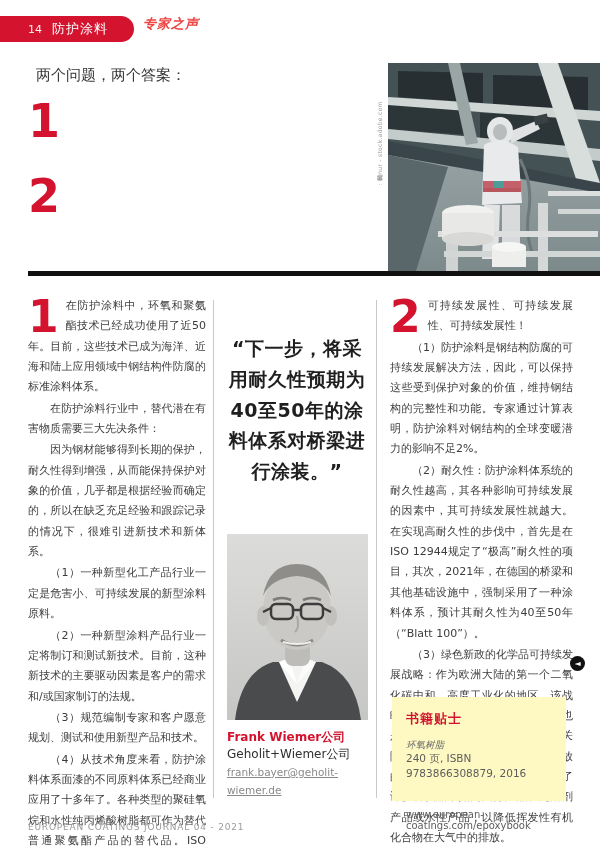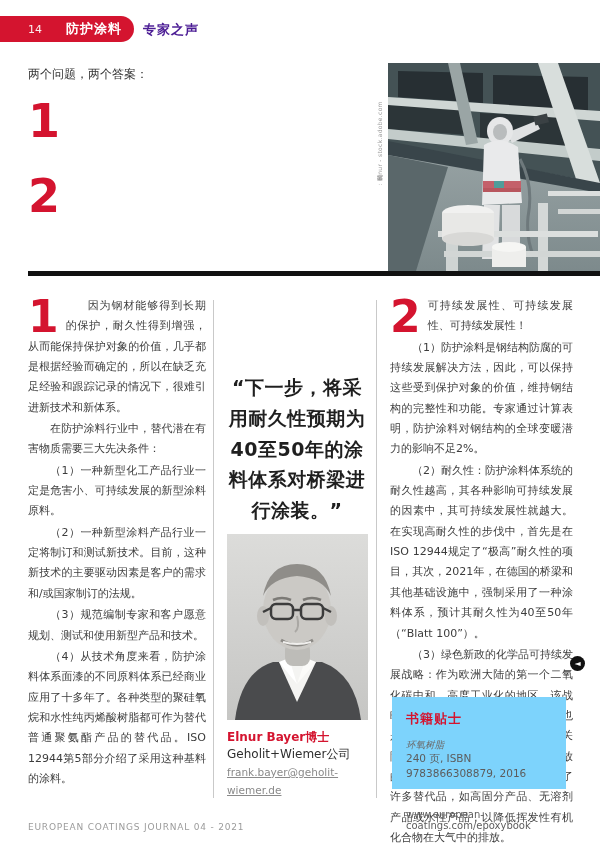--- a/index.html
+++ b/index.html
@@ -6,30 +6,30 @@
   html,body { background:#fff; }
   .page {
     position:relative; width:600px; height:849px; background:#ffffff;
     font-family:"DejaVu Sans","Liberation Sans",sans-serif; overflow:hidden;
     color:#3c3c3c;
   }
   
   .banner {
     position:absolute; left:0; top:16px; height:26px; width:134px;
     background:#d4142f; border-radius:0 13px 13px 0;
-    display:flex; align-items:center; gap:24px; padding-left:28px;
+    display:flex; align-items:center; gap:10px; padding-left:28px;
   }
   .banner .pagenum { color:#ffffff; font-size:11px; font-weight:400; opacity:.92; }
-  .banner .section { color:#ffffff; font-size:13px; font-weight:bold; letter-spacing:1px; }
+  .banner .section { color:#ffffff; font-size:13px; font-weight:normal; letter-spacing:1px; }
   .subsection {
-    position:absolute; left:143px; top:21px; color:#4c1d95;
-    font-size:13px; font-weight:bold; letter-spacing:1px;
-  }
-  
-  .intro { position:absolute; left:28px; top:66px; font-size:12px; color:#333; }
+    position:absolute; left:143px; top:15px; color:#ef4444;
+    font-size:13px; font-weight:bold; letter-spacing:1px;font-style:italic;
+  }
+  
+  .intro { position:absolute; left:36px; top:66px; font-size:15px; color:#333; }
   .question { position:absolute; left:28px; display:flex; gap:10px; width:345px; }
   .q1 { top:98px; } .q2 { top:173px; }
   .qnum {
     color:#d4142f; font-size:46px; font-weight:bold; line-height:1;
     width:32px; flex:0 0 32px; font-family:"DejaVu Sans",sans-serif;
   }
   .qtext { font-size:17px; font-weight:bold; color:#1b1b1b; line-height:1.45; letter-spacing:.5px; }
   
   .hero { position:absolute; left:388px; top:63px; width:212px; height:208px; overflow:hidden; }
   .hero svg { display:block; }
@@ -52,37 +52,37 @@
     float:left; color:#d4142f; font-size:44px; font-weight:bold;
     line-height:.82; margin:3px 7px 0 0;
   }
   .end-mark {
     position:absolute; left:570px; top:656px; width:15px; height:15px;
     border-radius:50%; background:#111; color:#fff; display:flex;
     align-items:center; justify-content:center; font-size:8px; line-height:1;
   }
   
   .quote {
-    position:absolute; left:224px; top:372px; width:146px;
+    position:absolute; left:224px; top:333px; width:146px;
     font-size:19px; font-weight:bold; color:#1f1f1f; line-height:1.62;
     text-align:center; letter-spacing:.5px;
   }
   .portrait { position:absolute; left:227px; top:534px; width:141px; height:186px; overflow:hidden; }
   .author { position:absolute; left:227px; top:729px; width:148px; }
   .author .name { color:#d4142f; font-weight:bold; font-size:12px; line-height:1.45; }
   .author .company { color:#2e2e2e; font-weight:normal; font-size:12px; line-height:1.45; }
   .author .role { color:#3c3c3c; font-size:11.5px; line-height:1.5; }
   .author .email {
     color:#8a8a8a; font-size:10.5px; line-height:1.7;
     text-decoration:underline; display:inline-block; cursor:pointer;
   }
   
   .bookbox {
-    position:absolute; left:392px; top:697px; width:174px; height:92px;
-    background:#7dd3fc; padding:13px 12px 10px 14px;
+    position:absolute; left:392px; top:697px; width:174px; height:104px;
+    background:#fef9c3; padding:13px 12px 10px 14px;
   }
   .bookbox .title { color:#d4142f; font-weight:bold; font-size:13px; letter-spacing:1px; }
   .bookbox .bktitle { margin-top:10px; color:#6b6b6b; font-size:9.5px; line-height:1.4;font-style:italic; }
   .bookbox .details { color:#5c5c5c; font-size:10.5px; line-height:1.4; }
   .bookbox .url { margin-top:28px; color:#5c5c5c; font-size:10px; cursor:pointer; }
   
   .footer {
     position:absolute; left:28px; top:822px; font-size:9px; color:#9b9b9b;
     letter-spacing:.8px;
   }
@@ -172,22 +172,23 @@
   </div>
   <div class="credit">来源: Elnur - stock.adobe.com</div>
 
   <div class="divider"></div>
 
   <div class="rule rule-left"></div>
   <div class="rule rule-right"></div>
 
   <div class="col col-left">
     <div class="dropcap">1</div>
+    <p class="first">在防护涂料中，环氧和聚氨酯技术已经成功使用了近50年。目前，这些技术已成为海洋、近海和陆上应用领域中钢结构件防腐的标准涂料体系。</p>
+    <p>在防护涂料行业中，替代潜在有害物质需要三大先决条件：</p>
     <p>因为钢材能够得到长期的保护，耐久性得到增强，从而能保持保护对象的价值，几乎都是根据经验而确定的，所以在缺乏充足经验和跟踪记录的情况下，很难引进新技术和新体系。</p>
-    <p>在防护涂料行业中，替代潜在有害物质需要三大先决条件：</p>
     <p>（1）一种新型化工产品行业一定是危害小、可持续发展的新型涂料原料。</p>
     <p>（2）一种新型涂料产品行业一定将制订和测试新技术。目前，这种新技术的主要驱动因素是客户的需求和/或国家制订的法规。</p>
     <p>（3）规范编制专家和客户愿意规划、测试和使用新型产品和技术。</p>
     <p>（4）从技术角度来看，防护涂料体系面漆的不同原料体系已经商业应用了十多年了。各种类型的聚硅氧烷和水性纯丙烯酸树脂都可作为替代普通聚氨酯产品的替代品。ISO 12944第5部分介绍了采用这种基料的涂料。</p>
 
   </div>
 
   <div class="quote">“下一步，将采用耐久性预期为40至50年的涂料体系对桥梁进行涂装。”</div>
 
   <div class="portrait">
@@ -225,21 +226,21 @@
 
       <path d="M46 66 Q55 62 64 66" stroke="#7c7a76" stroke-width="2.5" fill="none"></path>
       <path d="M76 66 Q85 62 94 66" stroke="#7c7a76" stroke-width="2.5" fill="none"></path>
       <path d="M70 82 Q73 94 68 98" stroke="#aaa8a4" stroke-width="2" fill="none"></path>
       <path d="M54 106 Q70 116 86 106" stroke="#8c8a86" stroke-width="3" fill="none"></path>
       <path d="M56 108 Q70 112 84 108" stroke="#f0efed" stroke-width="2" fill="none"></path>
     </svg>
   </div>
 
   <div class="author">
-    <div class="name">Elnur Bayer博士</div>
+    <div class="name">Frank Wiemer公司</div>
     <div class="company">Geholit+Wiemer公司</div>
     <span class="email">frank.bayer@geholit-wiemer.de</span>
   </div>
 
   <div class="col col-right">
     <div class="dropcap">2</div>
     <p class="first">可持续发展性、可持续发展性、可持续发展性！</p>
     <p>（1）防护涂料是钢结构防腐的可持续发展解决方法，因此，可以保持这些受到保护对象的价值，维持钢结构的完整性和功能。专家通过计算表明，防护涂料对钢结构的全球变暖潜力的影响不足2%。</p>
     <p>（2）耐久性：防护涂料体系统的耐久性越高，其各种影响可持续发展的因素中，其可持续发展性就越大。在实现高耐久性的步伐中，首先是在ISO 12944规定了“极高”耐久性的项目，其次，2021年，在德国的桥梁和其他基础设施中，强制采用了一种涂料体系，预计其耐久性为40至50年（“Blatt 100”）。</p>
     <p>（3）绿色新政的化学品可持续发展战略：作为欧洲大陆的第一个二氧化碳中和、高度工业化的地区，该战略是一项巨大的挑战，对涂料行业也是如此。今年第二季度，将出台有关降低对空气、水和土壤中的工业排放的第一批建议。涂料行业已经提供了许多替代品，如高固分产品、无溶剂产品或水性产品，以降低挥发性有机化合物在大气中的排放。</p>

